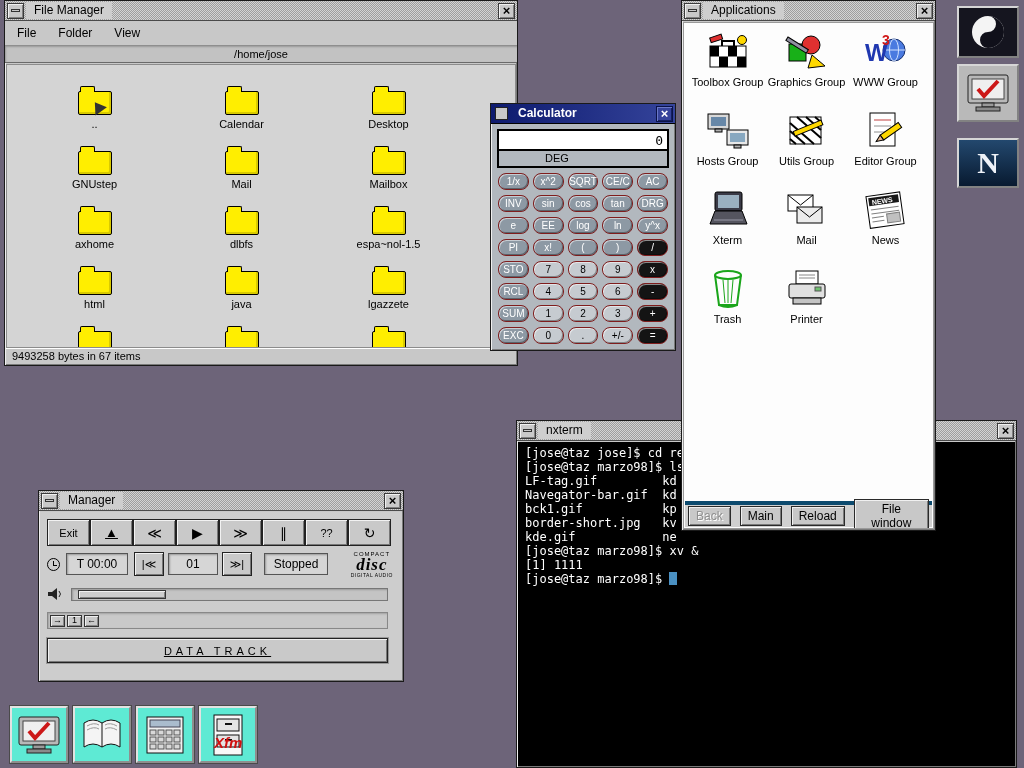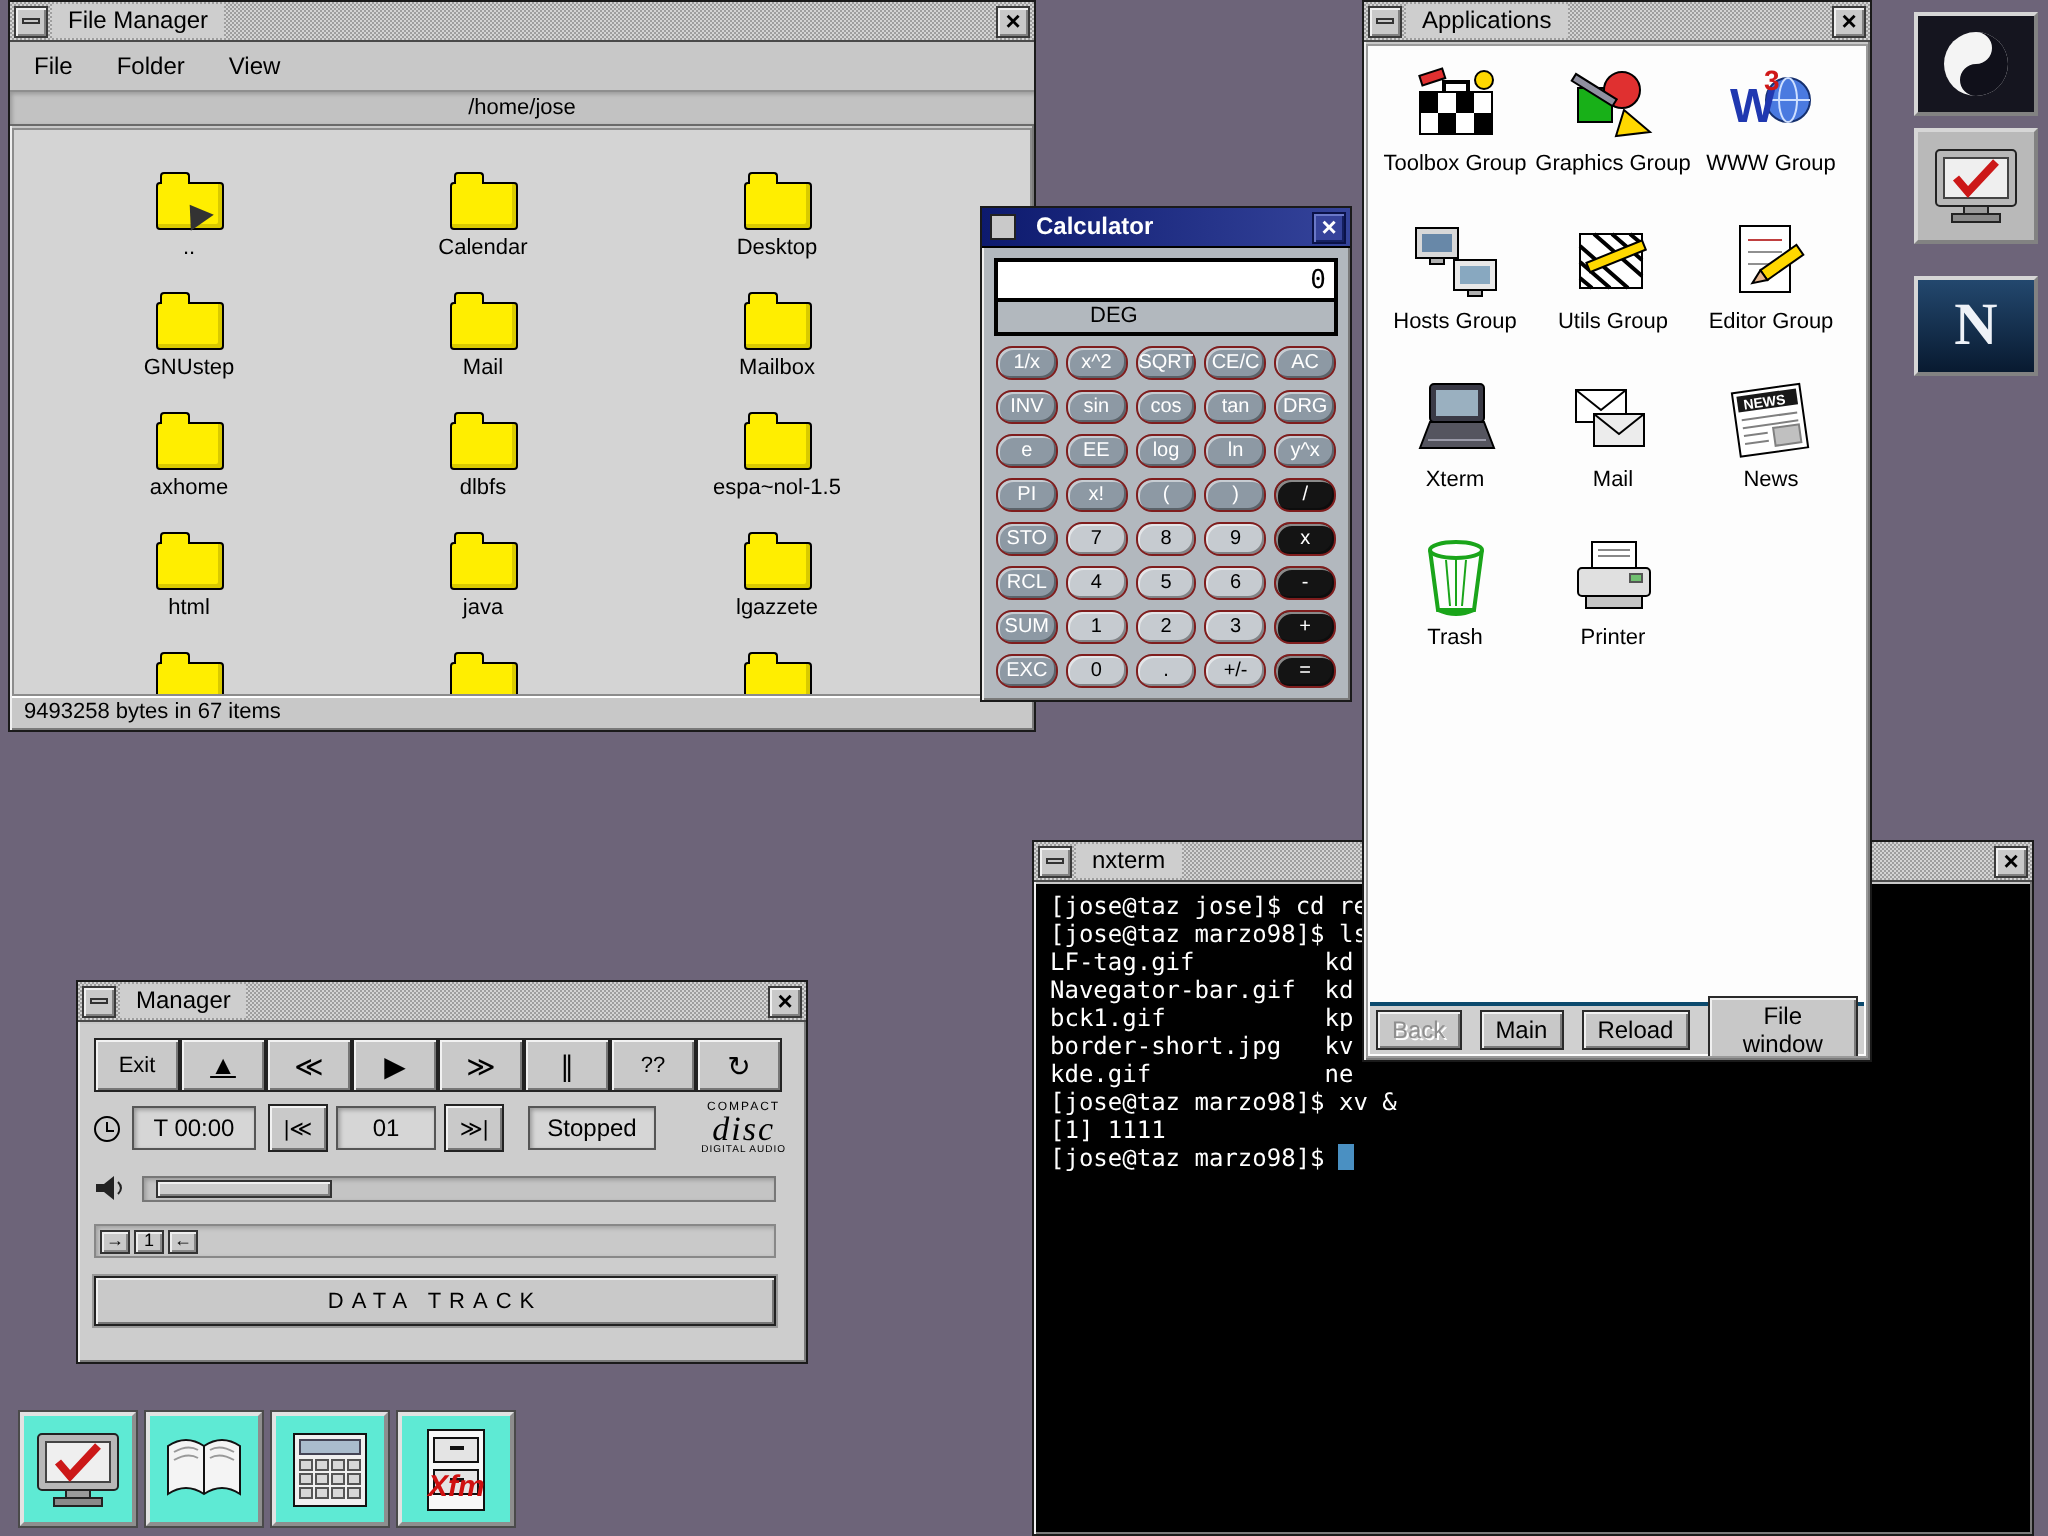--- a/index.html
+++ b/index.html
@@ -65,21 +65,21 @@
 
   
   .apps{left:681px;top:0;width:255px;height:531px;z-index:4;}
   .apps-body{position:absolute;top:21px;bottom:1px;left:1px;right:1px;background:#fdfdfd;
     border:1px solid #9a9a9a;overflow:hidden;}
   .apps-grid{display:grid;grid-template-columns:repeat(3,79px);grid-auto-rows:79px;padding:6px 0 0 4px;}
   .app-cell{display:flex;flex-direction:column;align-items:center;}
   .app-ic{width:46px;height:46px;display:flex;align-items:center;justify-content:center;flex:none;}
   .app-label{font-size:11px;margin-top:1px;white-space:nowrap;}
   .apps-btnbar{position:absolute;left:1px;right:1px;bottom:1px;height:26px;background:#d0d0d0;
-    border-top:2px solid #0c4a6e;display:flex;align-items:center;gap:9px;padding:0 3px;}
+    border-top:4px solid #0c4a6e;display:flex;align-items:center;gap:9px;padding:0 3px;}
   .app-btn{font-size:12px;padding:2px 7px;background:#c8c8c8;border:1px solid #2a2a2a;
     box-shadow:inset 1px 1px 0 #f0f0f0,inset -1px -1px 0 #7a7a7a;}
   .app-btn.disabled{color:#8f8f8f;text-shadow:1px 1px 0 #fff;}
 
   
   .term{left:516px;top:420px;width:501px;height:348px;z-index:3;}
   .term-body{position:absolute;top:21px;left:1px;right:1px;bottom:1px;background:var(--terminal_bg,#000);
     padding:4px 0 0 7px;font-family:"DejaVu Sans Mono",monospace;font-size:12px;line-height:14px;
     color:var(--terminal_fg,#fff);overflow:hidden;}
   .term-line{white-space:pre;height:14px;}
@@ -100,35 +100,35 @@
   .clock::after{content:"";position:absolute;left:5px;top:6px;width:4px;height:1px;background:#000;}
   .xp-display{background:#d6d6d6;border:1px solid #555;box-shadow:inset 1px 1px 2px #999;
     font-size:12px;height:22px;line-height:20px;text-align:center;flex:none;}
   .xp-time{width:62px;margin-right:6px;}
   .xp-track{width:50px;margin:0 4px;}
   .xp-status{width:64px;margin-left:12px;}
   .xp-sbtn{width:30px;height:24px;background:#c9c9c9;border:1px solid #222;padding:0;font-size:11px;
     box-shadow:inset 1px 1px 0 #f2f2f2,inset -1px -1px 0 #777;flex:none;}
   .cd-logo{margin-left:auto;text-align:center;line-height:1;flex:none;}
   .cd-top{font-size:6px;letter-spacing:1px;}
-  .cd-mid{font-size:17px;font-weight:normal;font-style:italic;letter-spacing:1px;margin-top:-1px;
+  .cd-mid{font-size:17px;font-weight:bold;font-style:italic;letter-spacing:1px;margin-top:-1px;
     font-family:"Liberation Serif",serif;}
   .cd-bot{font-size:5px;letter-spacing:.5px;}
   .xp-row3{position:absolute;top:74px;left:7px;right:14px;height:16px;display:flex;align-items:center;}
   .vol-trough{flex:1;height:13px;margin-left:8px;border:1px solid #777;background:#c4c4c4;
     box-shadow:inset 1px 1px 2px #999;position:relative;}
   .vol-thumb{position:absolute;left:6px;top:1px;width:88px;height:9px;background:#cdcdcd;
     border:1px solid #333;box-shadow:inset 1px 1px 0 #f0f0f0,inset -1px -1px 0 #808080;}
   .xp-row4{position:absolute;top:100px;left:7px;right:14px;height:17px;border:1px solid #888;
     box-shadow:inset 1px 1px 2px #a0a0a0;background:#c9c9c9;display:flex;align-items:center;gap:2px;padding:1px 2px;}
   .xp-mini{width:15px;height:12px;font-size:9px;line-height:1;background:#c9c9c9;border:1px solid #333;
     box-shadow:inset 1px 1px 0 #eee,inset -1px -1px 0 #888;padding:0;display:flex;align-items:center;justify-content:center;}
   .xp-datatrack{position:absolute;top:126px;left:7px;right:14px;height:25px;background:#c9c9c9;
     border:1px solid #222;box-shadow:inset 1px 1px 0 #f0f0f0,inset -1px -1px 0 #777,0 0 0 1px #999;
-    display:flex;align-items:center;justify-content:center;font-size:11px;letter-spacing:4px;}
+    display:flex;align-items:center;justify-content:center;font-size:11px;letter-spacing:4px;text-decoration:underline;}
 
   
   .side-tile{position:absolute;left:957px;width:62px;border:2px outset #d6d6d6;
     display:flex;align-items:center;justify-content:center;overflow:hidden;}
   .tile-logo{top:6px;height:52px;background:#15151f;}
   .tile-x11{top:64px;height:58px;background:#b9b9b9;}
   .tile-netscape{top:138px;height:50px;background:linear-gradient(180deg,#23486e,#081a30);}
   .netscape-n{font-size:30px;font-weight:bold;color:#eef2f8;font-family:"Liberation Serif",serif;}
   .dock-tile{position:absolute;top:706px;width:58px;height:57px;background:#5eead4;
     border:2px outset #e2e2e2;outline:1px solid #4a4a4a;

